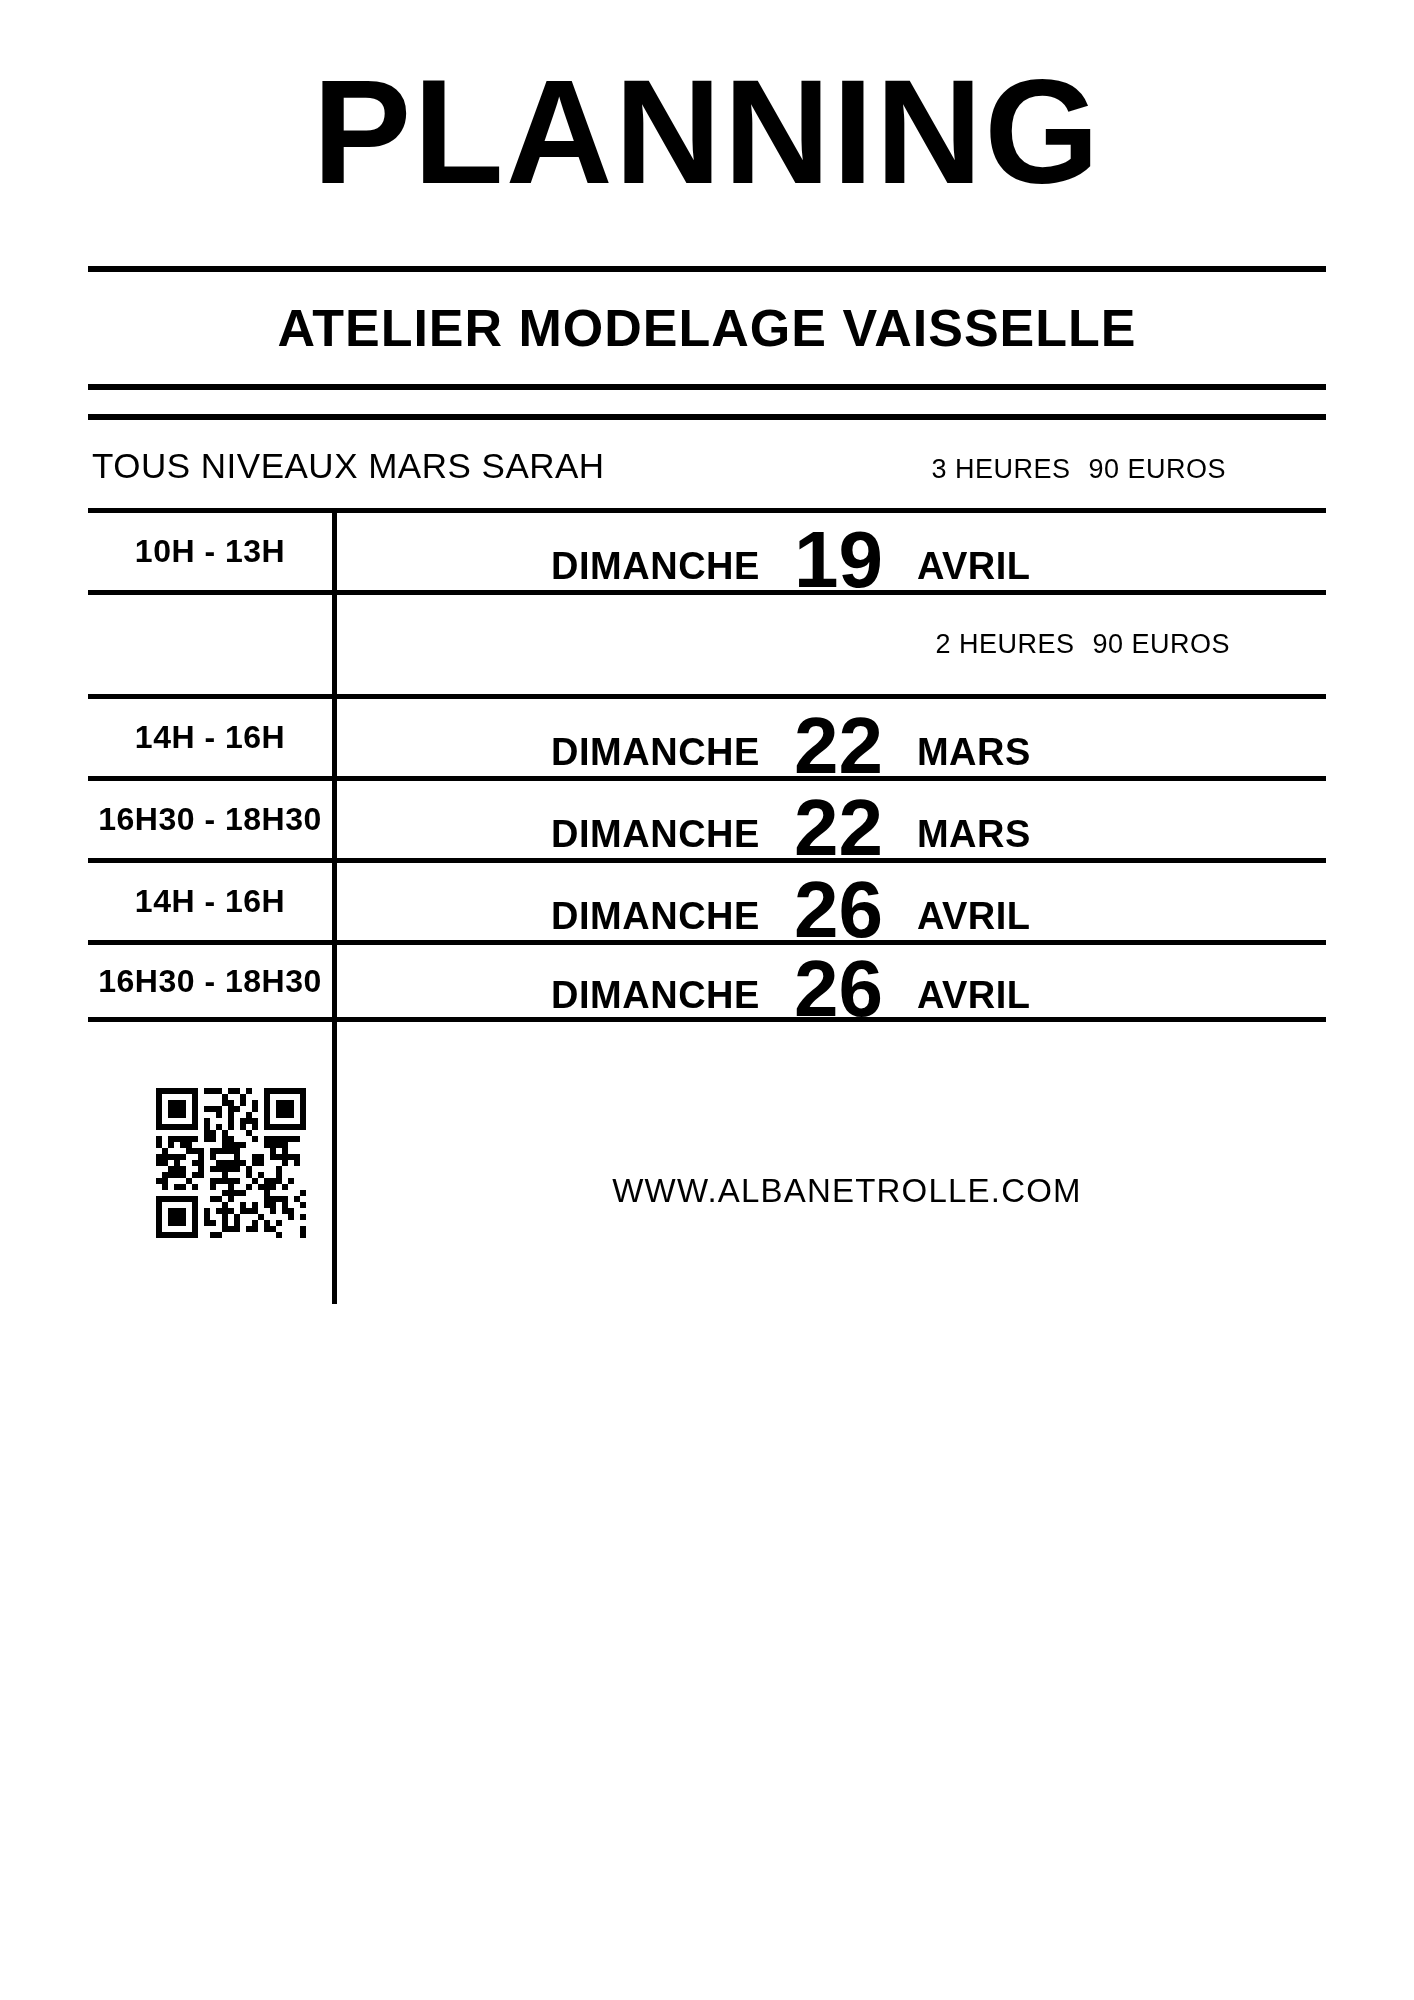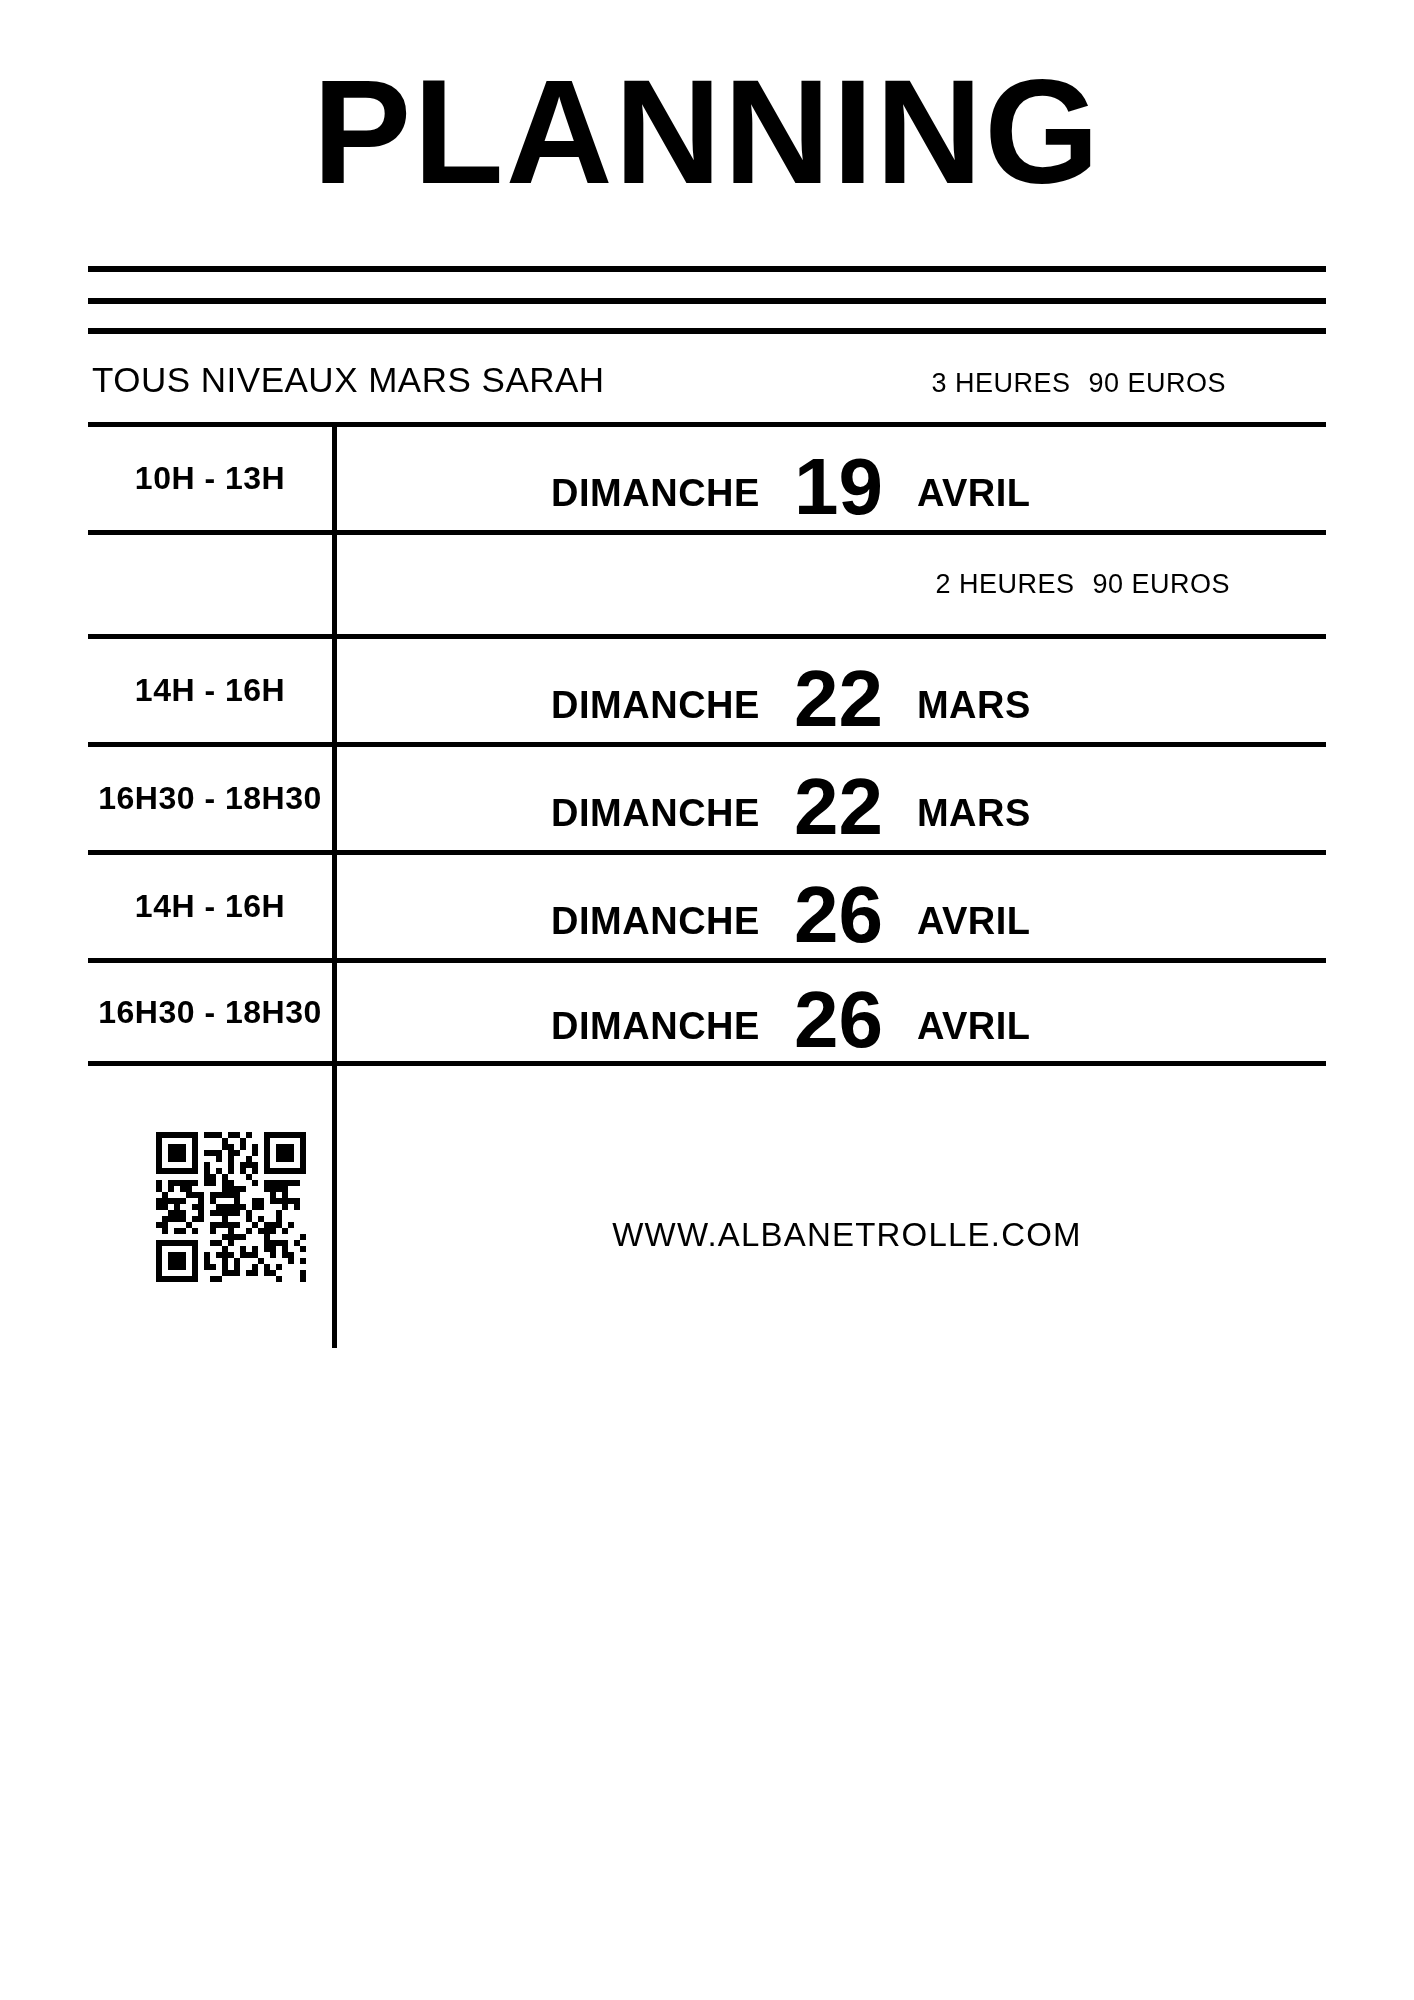--- a/index.html
+++ b/index.html
@@ -92,21 +92,21 @@
     top: 0;
     bottom: 0;
     left: 244px;
     width: 5px;
     background: #000;
   }
   .row {
     display: flex;
     align-items: center;
     border-top: 5px solid #000;
-    height: 108px;
+    height: 82px;
     box-sizing: border-box;
   }
   .row.last { border-bottom: 5px solid #000; }
   .cell-time {
     flex: 0 0 244px;
     text-align: center;
     font-size: 32px;
     font-weight: bold;
     letter-spacing: 0.5px;
     white-space: nowrap;
@@ -195,20 +195,21 @@
 </style>
 </head>
 <body>
 
 <div class="poster">
 
   <div class="title">PLANNING</div>
 
   <div class="rule rule-top"></div>
 
+  <div class="subtitle">ATELIER MODELAGE VAISSELLE</div>
 
   <div class="rule rule-mid"></div>
 
 
   <div class="rule rule-after-desc"></div>
 
   <div class="levelrow">
     <div class="level-left">TOUS NIVEAUX MARS SARAH</div>
     <div class="level-right">
       <span>3 HEURES</span><span class="gap"></span><span>90 EUROS</span>

